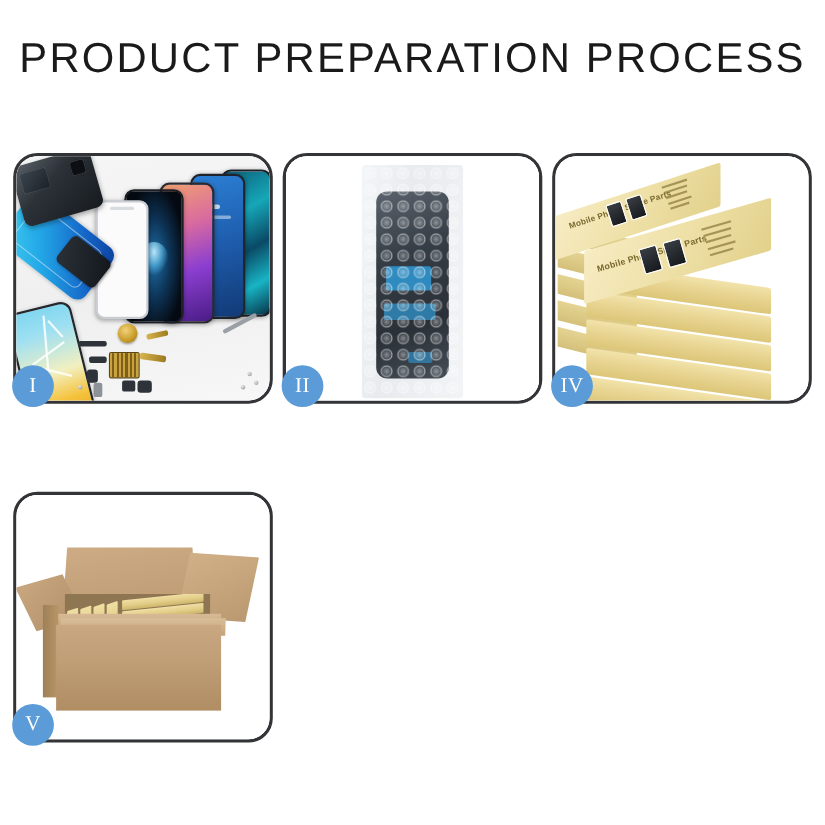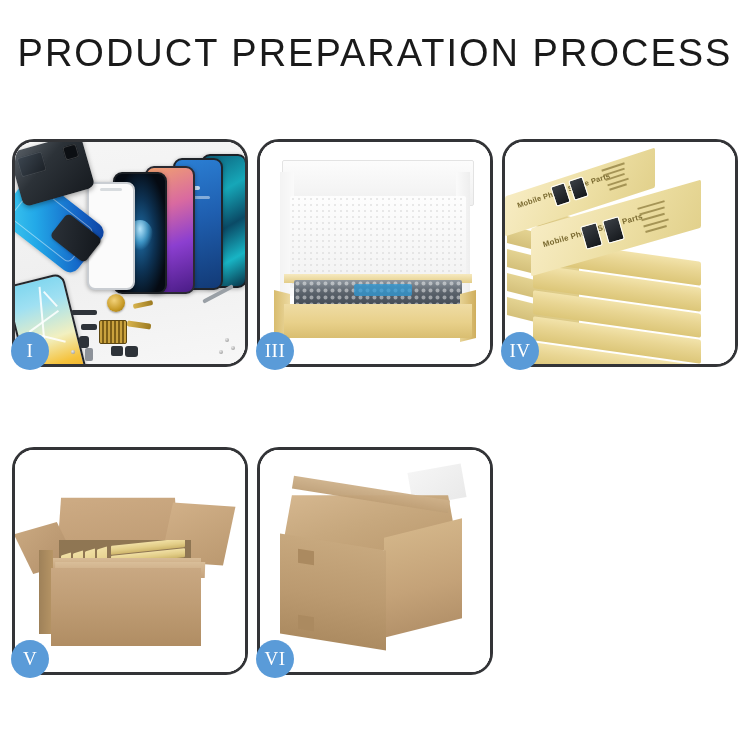--- a/index.html
+++ b/index.html
@@ -508,40 +508,38 @@
         <div class="screw" style="left:210px;top:196px;"></div>
         <div class="screw" style="left:216px;top:204px;"></div>
         <div class="screw" style="left:204px;top:208px;"></div>
         <div class="screw" style="left:56px;top:208px;"></div>
         <div class="part" style="left:186px;top:150px;width:34px;height:4px;transform:rotate(-28deg);background:#9aa0a6;"></div>
       </div>
     </div>
     <div class="badge">I</div>
   </div>
 
-
   <div class="panel">
     <div class="panel-clip">
       <div class="scene">
-        <div class="p3-bg"></div>
-        <div class="b3-lidback"></div>
-        <div class="b3-innerleft"></div>
-        <div class="b3-innerright"></div>
-        <div class="b3-foam"></div>
-        <div class="b3-rim"></div>
-        <div class="b3-item">
-          <div class="b3-item-blue"></div>
+        <div class="p2-bg"></div>
+        <div class="bubble-pack">
+          <div class="bubble-inner">
+            <div class="bi-blue1"></div>
+            <div class="bi-blue2"></div>
+            <div class="bi-blue3"></div>
+          </div>
+          <div class="bubbles"></div>
+          <div class="bubbles2"></div>
         </div>
-        <div class="b3-leftflap"></div>
-        <div class="b3-rightflap"></div>
-        <div class="b3-front"></div>
       </div>
     </div>
-    <div class="badge">III</div>
+    <div class="badge">II</div>
   </div>
+
 
   <div class="panel">
     <div class="panel-clip">
       <div class="scene">
         <div class="p4-bg"></div>
         <div class="stack">
 
           <div class="ybox-side" style="left:2px;top:68px;width:72px;height:18px;transform:skewY(14deg);"></div>
           <div class="ybox-side" style="left:2px;top:92px;width:72px;height:18px;transform:skewY(14deg);"></div>
           <div class="ybox-side" style="left:2px;top:116px;width:72px;height:18px;transform:skewY(14deg);"></div>
@@ -598,29 +596,14 @@
         </div>
         <div class="c5-rim"></div>
         <div class="c5-left"></div>
         <div class="c5-flap-front"></div>
         <div class="c5-body"></div>
       </div>
     </div>
     <div class="badge">V</div>
   </div>
 
-  <div class="panel">
-    <div class="panel-clip">
-      <div class="scene">
-        <div class="p6-bg"></div>
-        <div class="c6-shadow"></div>
-        <div class="c6-top"></div>
-        <div class="c6-tape"></div>
-        <div class="c6-rightface"></div>
-        <div class="c6-front"></div>
-        <div class="c6-tab1"></div>
-        <div class="c6-tab2"></div>
-      </div>
-    </div>
-    <div class="badge">VI</div>
-  </div>
 
 </div>
 
 </body></html>

